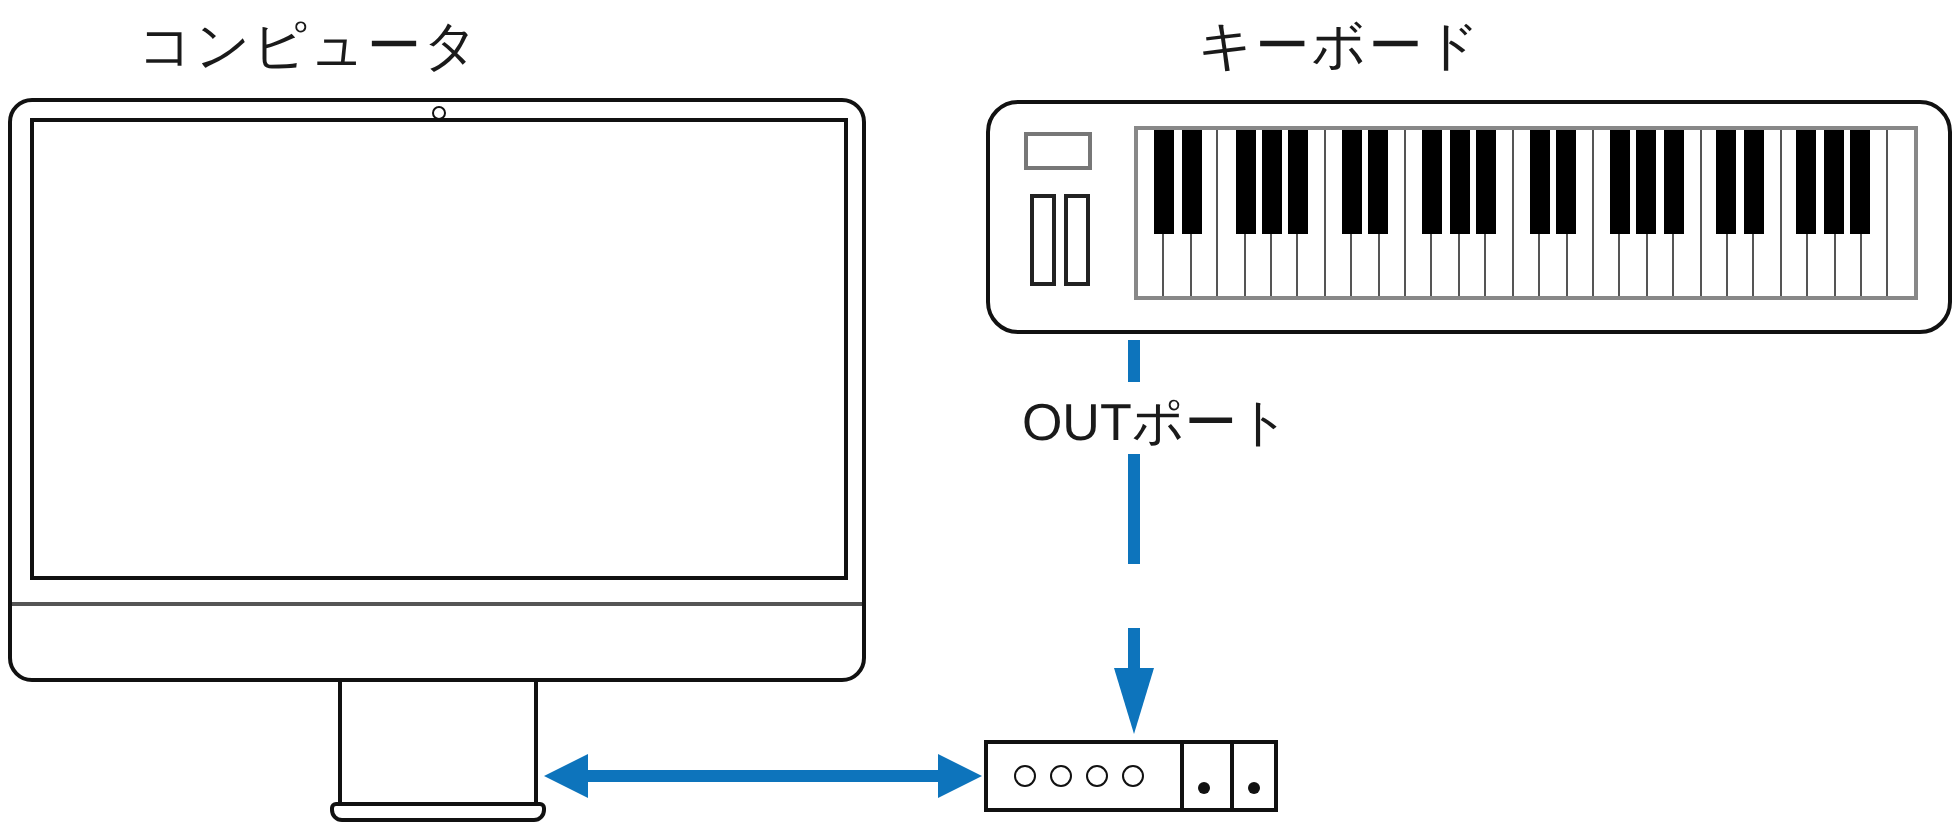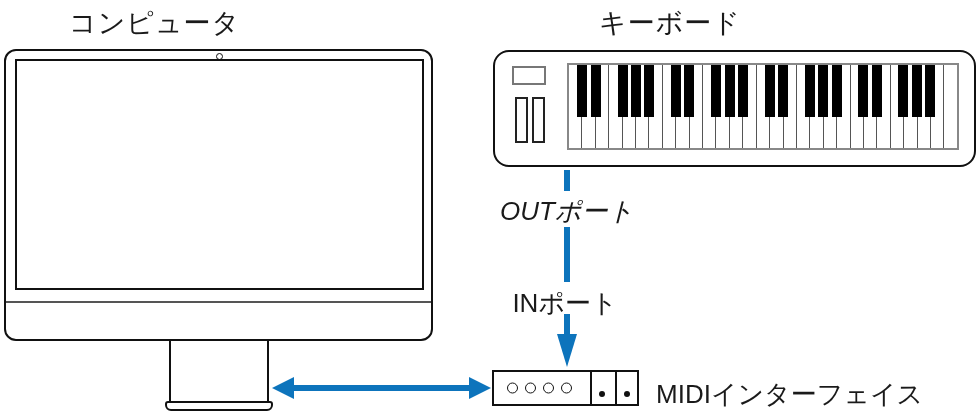--- a/index.html
+++ b/index.html
@@ -171,37 +171,35 @@
         <div class="black-key" style="left: 262.586px;"></div>
         <div class="black-key" style="left: 289.345px;"></div>
         <div class="black-key" style="left: 302.724px;"></div>
         <div class="black-key" style="left: 329.483px;"></div>
         <div class="black-key" style="left: 342.862px;"></div>
         <div class="black-key" style="left: 356.241px;"></div>
       </div>
   </div>
 
   <div class="v-seg cable" style="top: 170px; height: 21px; background: rgb(13, 116, 188);"></div>
-  <div class="port-label" style="left:417px;top:194px;font-style:italic;">OUTポート</div>
+  <div class="port-label" style="left:428px;top:194px;">OUTポート</div>
   <div class="v-seg cable" style="top: 227px; height: 55px; background: rgb(13, 116, 188);"></div>
-  <div class="port-label" style="left:415px;top:286px;">INポート</div>
   <div class="v-seg cable" style="top: 314px; height: 22px; background: rgb(13, 116, 188);"></div>
   <div class="tri" id="down-head" style="left: 557px; top: 334px; border-left: 10px solid transparent; border-right: 10px solid transparent; border-top: 33px solid rgb(13, 116, 188);"></div>
 
   <div class="tri" id="left-head" style="left: 272px; top: 377px; border-top: 11px solid transparent; border-bottom: 11px solid transparent; border-right: 22px solid rgb(13, 116, 188);"></div>
   <div class="h-shaft cable" style="left: 292px; width: 178px; background: rgb(13, 116, 188);"></div>
   <div class="tri" id="right-head" style="left: 469px; top: 377px; border-top: 11px solid transparent; border-bottom: 11px solid transparent; border-left: 22px solid rgb(13, 116, 188);"></div>
 
   <div id="midi-box">
     <div class="midi-divider" style="left:96px;"></div>
     <div class="midi-divider" style="left:121px;"></div>
     <div id="midi-circles">
         <div class="midi-circle"></div>
         <div class="midi-circle"></div>
         <div class="midi-circle"></div>
         <div class="midi-circle"></div>
       </div>
     <div class="midi-dot" style="left:105px;"></div>
     <div class="midi-dot" style="left:130px;"></div>
   </div>
-  <div id="midi-label">MIDIインターフェイス</div>
 
 </div>
 
 </body></html>

